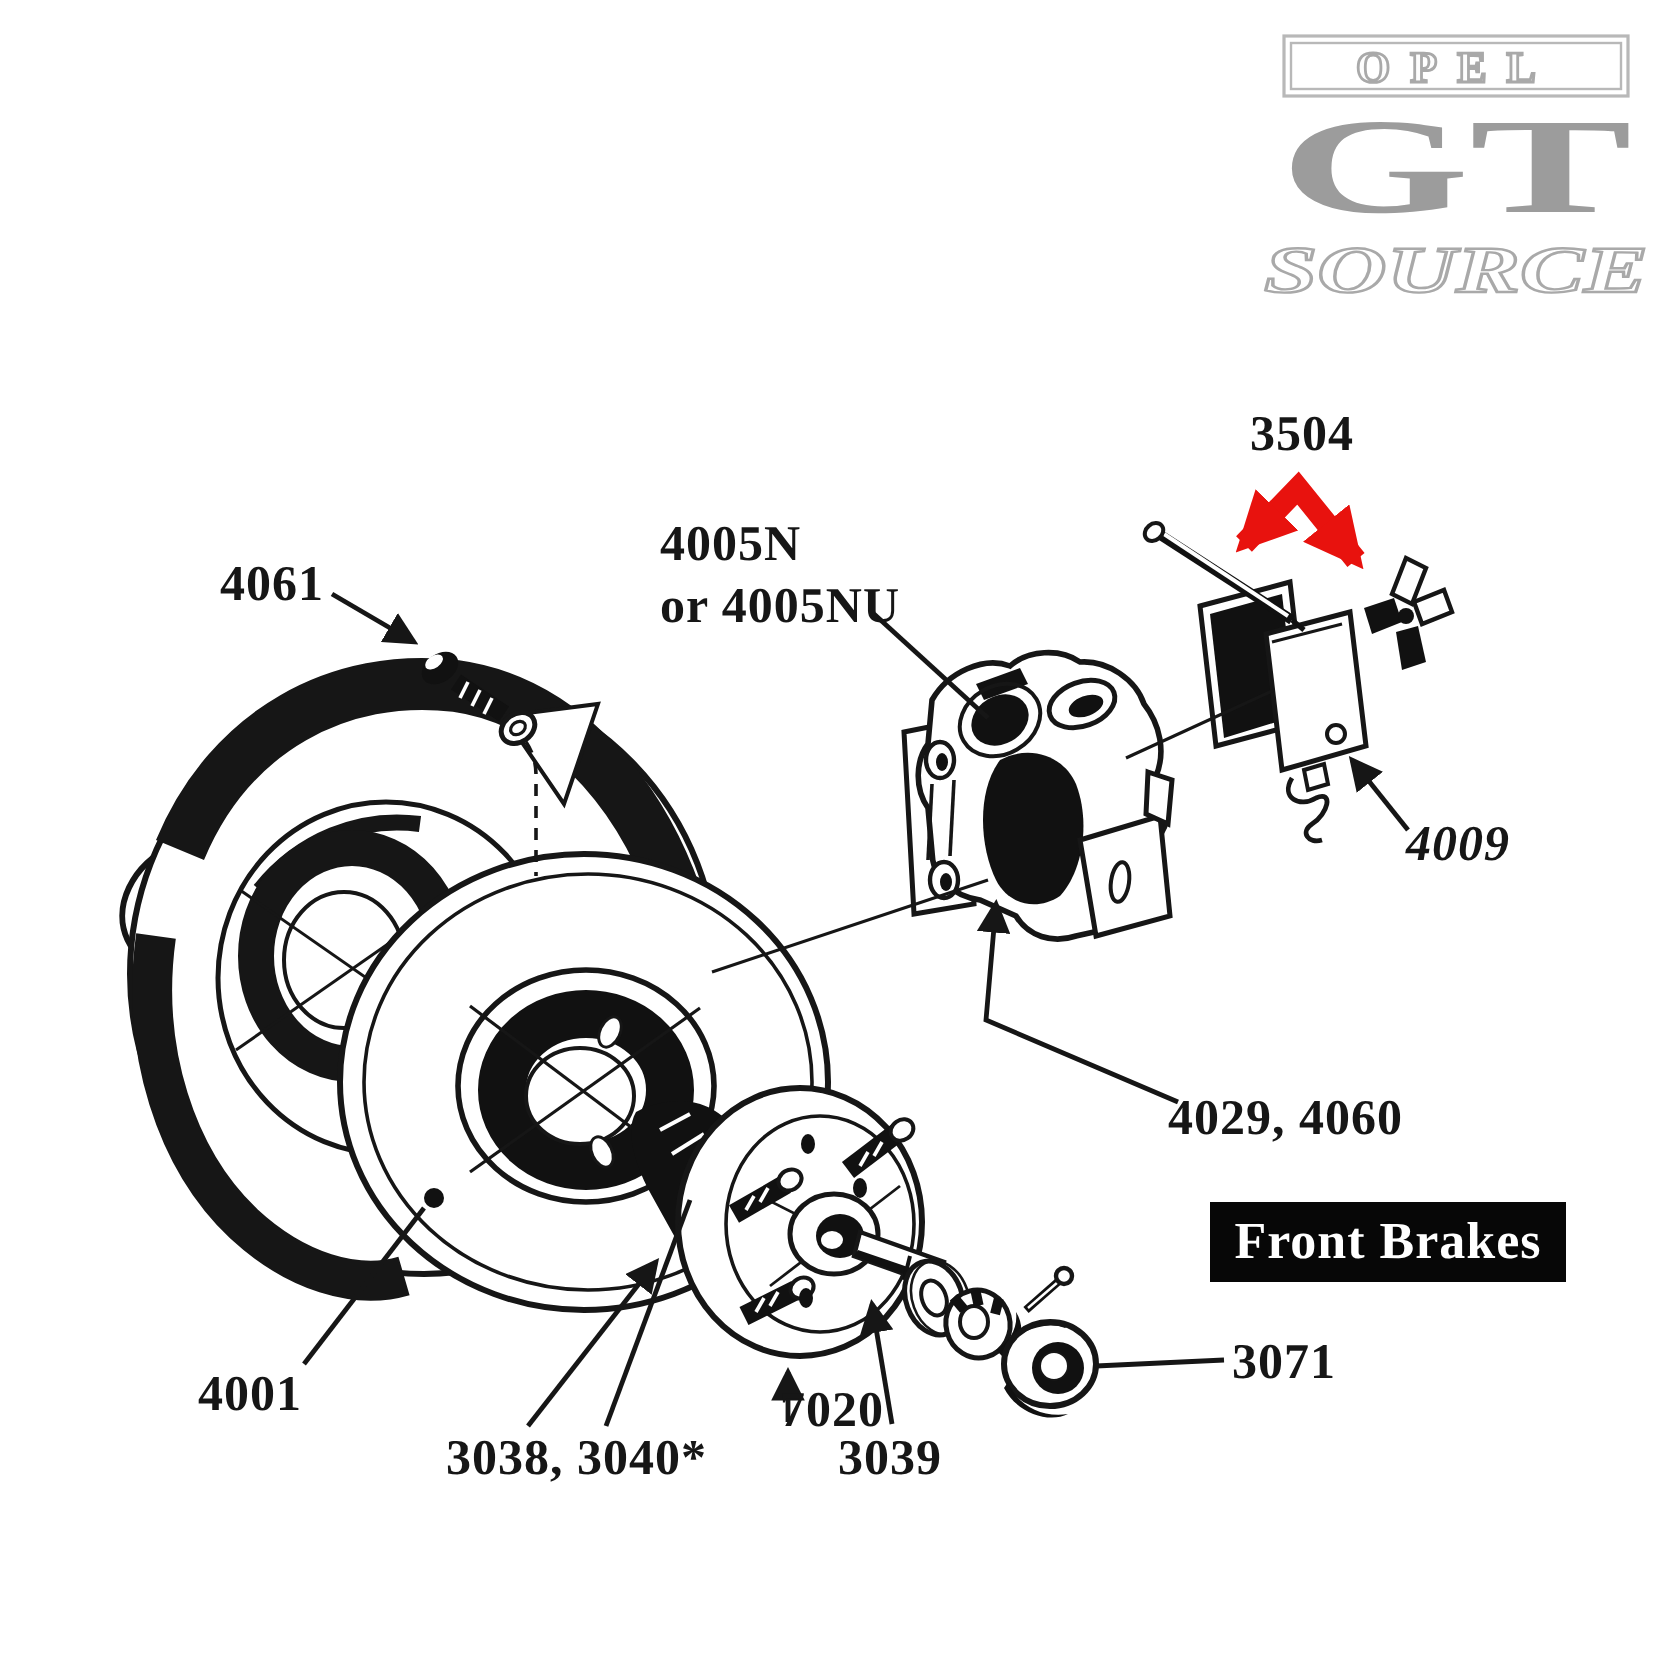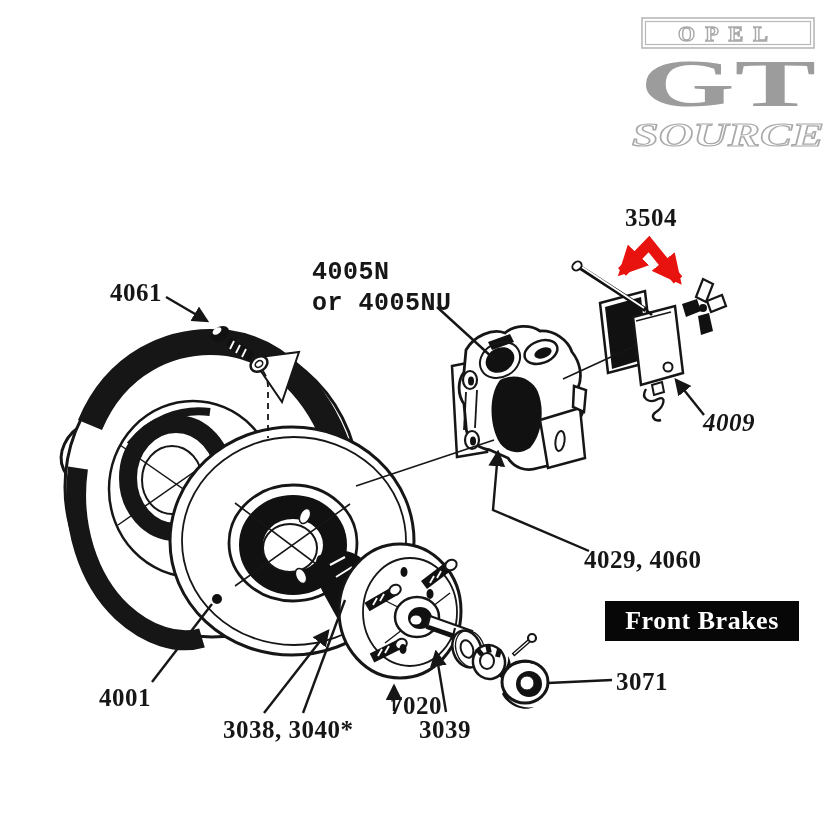--- a/index.html
+++ b/index.html
@@ -2,30 +2,30 @@
 <html><head>
 <meta charset="utf-8">
 <style>
   html,body{margin:0;padding:0;background:#ffffff;}
   .stage{position:relative;width:840px;height:840px;background:#ffffff;overflow:hidden;
          font-family:"Liberation Serif",serif;}
   .stage svg{position:absolute;left:0;top:0;}
   .part-label{position:absolute;font:700 25px "Liberation Serif",serif;color:#161616;
               letter-spacing:.5px;white-space:nowrap;line-height:1.25;}
   #lbl-4061{left:110px;top:277px;}
-  #lbl-4005{left:312px;top:257px;font-family:Liberation Mono, monospace;}
+  #lbl-4005{left:330px;top:257px;}
   #lbl-4015{left:625px;top:202px;}
   #lbl-4009{left:703px;top:407px;font-style:italic;}
   #lbl-4029{left:584px;top:544px;text-align:center;}
   #lbl-4001{left:99px;top:682px;}
   #lbl-3038{left:223px;top:714px;}
   #lbl-7020{left:367px;top:690px;margin-left:23px;}
   #lbl-3039{left:419px;top:714px;}
   #lbl-3071{left:616px;top:666px;}
-  #title-box{position:absolute;left:605px;top:601px;width:194px;height:40px;
+  #title-box{position:absolute;left:605px;top:601px;width:178px;height:40px;
              background:#070707;color:#ffffff;display:flex;align-items:center;justify-content:center;
              font:700 26px "Liberation Serif",serif;letter-spacing:.5px;}
   #logo{position:absolute;left:628px;top:8px;width:200px;height:148px;}
 </style>
 </head>
 <body>
 
 <div class="stage">
 
   <svg width="840" height="840" viewBox="0 0 840 840">

